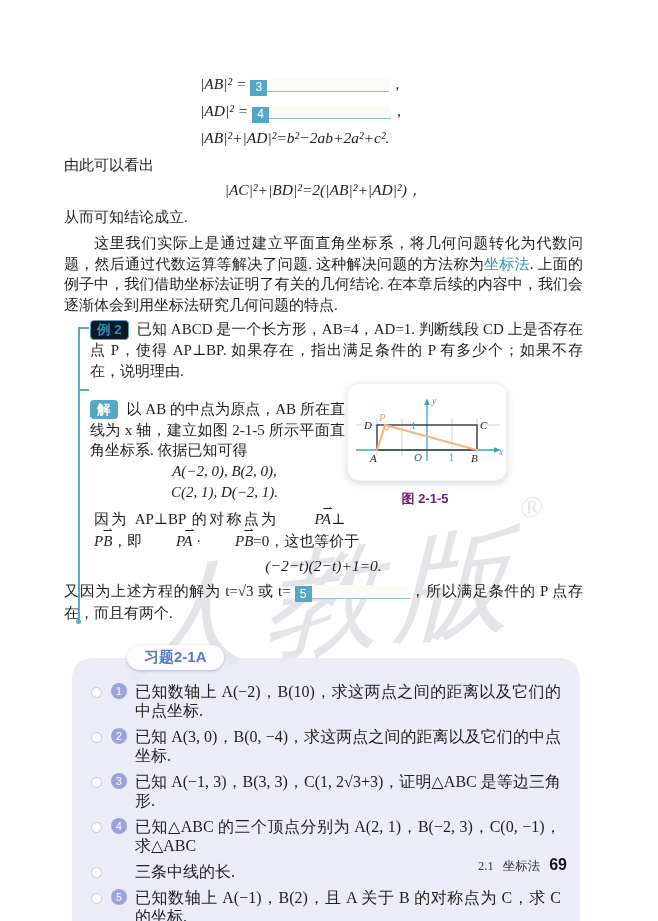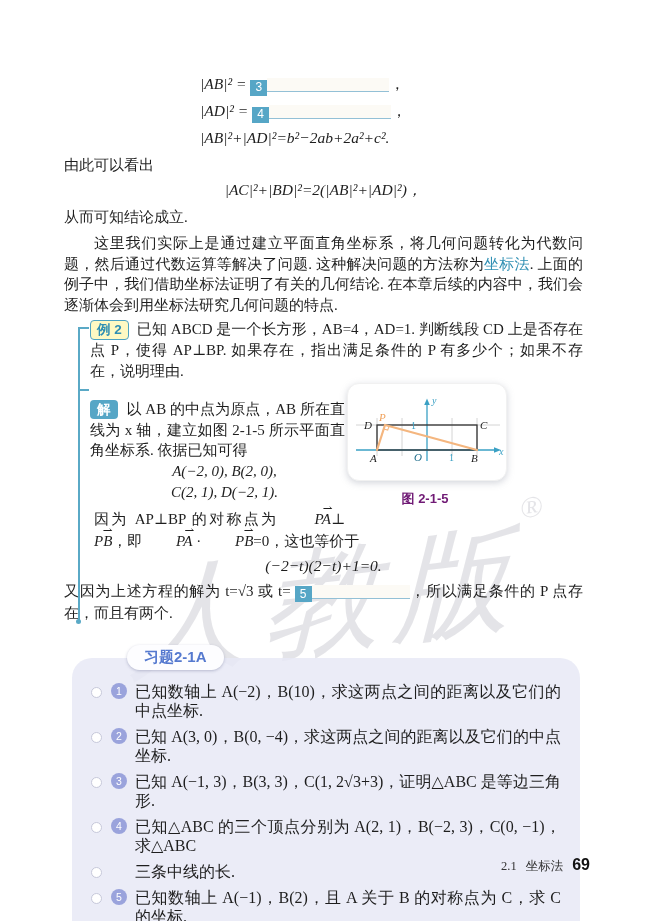--- a/index.html
+++ b/index.html
@@ -61,21 +61,21 @@
   }
   .rail-stub{position:absolute;left:14px;width:11px;height:1.6px;background:#5aa9c6;}
   .stub-ex{top:8px;}
   .stub-sol{top:70px;}
   .rail-dot{
     position:absolute;left:12px;bottom:0;width:5px;height:5px;border-radius:50%;
     background:#5aa9c6;
   }
   .badge-ex{
     display:inline-block;border:1.5px solid #4ea3c2;color:#2f8fb3;
-    background:#fef9c3;border-radius:4px;padding:0 6px;
+    background:#0f172a;border-radius:4px;padding:0 6px;
     font-size:13.5px;line-height:18px;
     font-family:"Liberation Sans",sans-serif;font-weight:bold;
     margin-right:8px;text-indent:0;
   }
   .badge-sol{
     display:inline-block;background:#56a6c6;color:#fff;border-radius:4px;
     padding:0 7px;font-size:13.5px;line-height:19px;
     font-family:"Liberation Sans",sans-serif;font-weight:bold;
     margin-right:9px;text-indent:0;
   }
@@ -150,21 +150,21 @@
     flex:none;width:16px;height:16px;border-radius:50%;
     background:#9aa3dc;color:#fff;
     font-size:10.5px;line-height:16px;text-align:center;
     font-family:"Liberation Sans",sans-serif;
     margin:1px 8px 0 0;
   }
   .num-circle.noshow{visibility:hidden;}
   .ex-text{font-size:16px;line-height:19px;text-align:justify;}
   
   .footer{
-    position:absolute;right:68px;top:856px;z-index:2;
+    position:absolute;right:91px;top:856px;z-index:2;
     font-size:12.5px;color:#333;
     display:flex;align-items:baseline;gap:9px;
   }
   .footer .pnum{font-size:16px;font-weight:bold;color:#111;
     font-family:"Liberation Sans",sans-serif;}
   svg text{font-family:"Liberation Serif","DejaVu Serif",serif;}
 </style>
 </head>
 <body>
 

